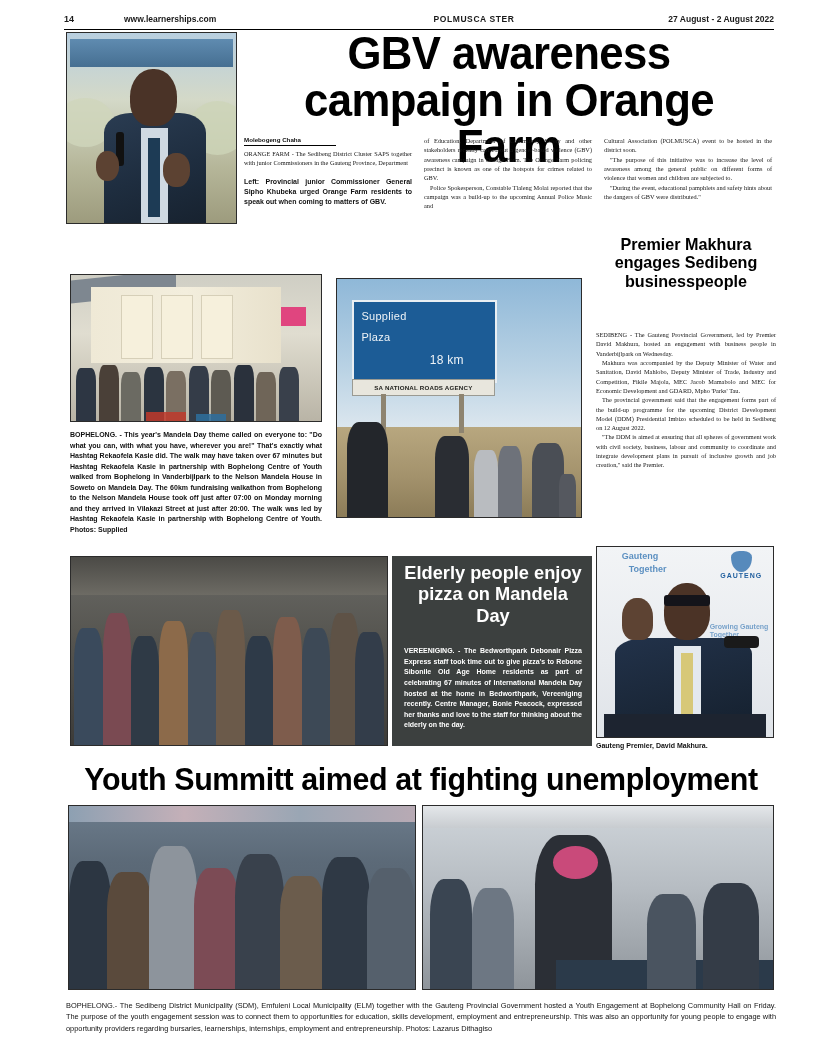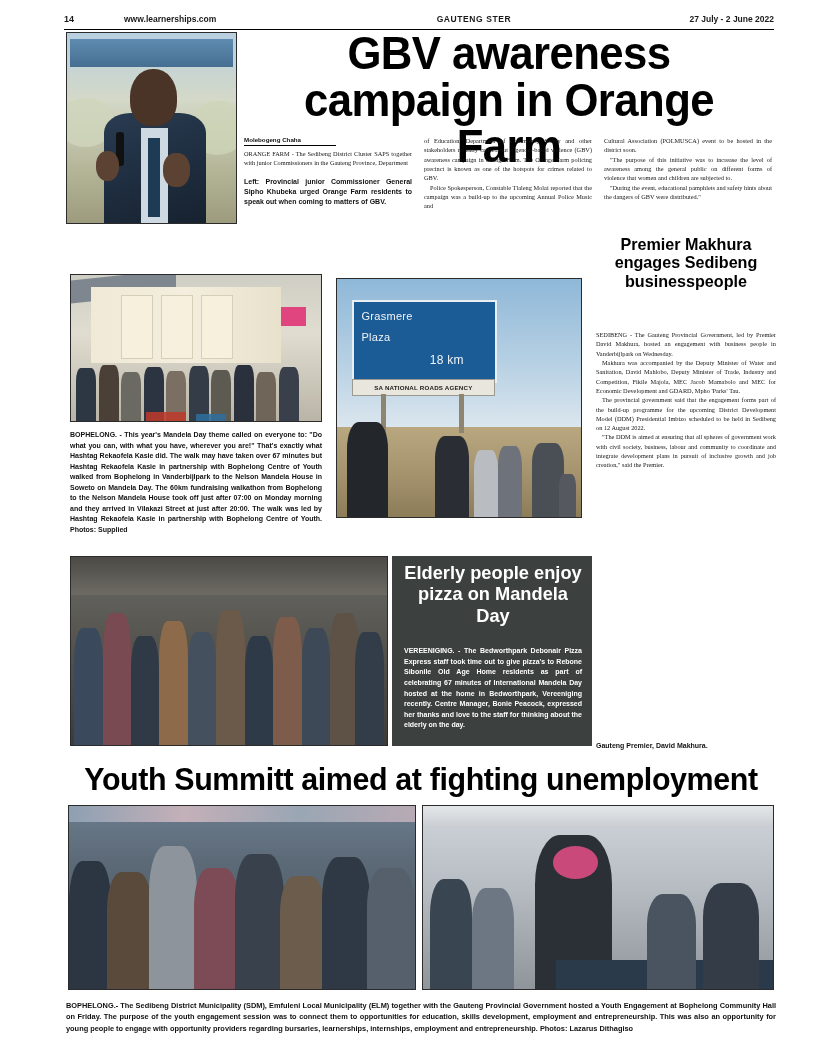--- a/index.html
+++ b/index.html
@@ -424,35 +424,35 @@
   }
 
   
   .bottom-caption {
     position: absolute;
     left: 58px; top: 1000px;
     width: 710px;
     font-family: "Liberation Sans", sans-serif;
     font-size: 7.4px;
     line-height: 1.55;
-    font-weight: bold;
+    font-weight: normal;
     color: #111;
     text-align: justify;
   }
 </style>
 </head>
 <body>
 
 <div class="page">
 
   <div class="masthead">
     <div class="mast-page">14</div>
     <div class="mast-site">www.learnerships.com</div>
-    <div class="mast-title">GAUTENG STER</div>
-    <div class="mast-date">27 July - 2 June 2022</div>
+    <div class="mast-title">POLMUSCA STER</div>
+    <div class="mast-date">27 August - 2 August 2022</div>
   </div>
   <div class="mast-rule"></div>
 
   <div class="photo" id="lead-photo">
     <div class="bg"></div>
     <div class="banner"></div>
     <div class="blob" style="left:-6%;top:34%;width:34%;height:26%;background:#cfd6bb;opacity:.8"></div>
     <div class="blob" style="left:72%;top:36%;width:34%;height:28%;background:#cdd4b8;opacity:.8"></div>
     <div class="suit"></div>
     <div class="shirt"></div>
@@ -512,21 +512,21 @@
       <div class="pgroup" style="left:83%;width:8%;height:88%;background:#39404b"></div>
       <div class="rect" style="left:30%;bottom:0;width:16%;height:14%;background:#c0392b;opacity:.85"></div>
       <div class="rect" style="left:50%;bottom:0;width:12%;height:11%;background:#2e6f9e;opacity:.85"></div>
     </div>
   </div>
 
   <div class="photo" id="walk-photo-2">
     <div class="sky2"></div>
     <div class="veld"></div>
     <div class="signbd"></div>
-    <div class="sign-l1">Grasmere</div>
+    <div class="sign-l1">Supplied</div>
     <div class="sign-l2">Plaza</div>
     <div class="sign-km">18 km</div>
     <div class="signstrip">
       <span>SA NATIONAL ROADS AGENCY</span>
     </div>
     <div class="post1"></div>
     <div class="post2"></div>
     <div class="walker" style="left:4%;width:17%;height:40%;background:#23262b"></div>
     <div class="walker" style="left:40%;width:14%;height:34%;background:#2a2d33"></div>
     <div class="walker" style="left:56%;width:10%;height:28%;background:#b9bcc0"></div>
@@ -557,20 +557,36 @@
     <div class="person" style="left:64%;width:9%;height:68%;background:#7e5c4c"></div>
     <div class="person" style="left:73%;width:9%;height:62%;background:#3d4956"></div>
     <div class="person" style="left:82%;width:9%;height:70%;background:#5e5246"></div>
     <div class="person" style="left:90%;width:9%;height:60%;background:#333d4a"></div>
   </div>
 
   <div class="pizza-panel"></div>
   <div class="pizza-head">Elderly people enjoy pizza on Mandela Day</div>
   <div class="pizza-body">VEREENIGING. - The Bedworthpark Debonair Pizza Express staff took time out to give pizza's to Rebone Sibonile Old Age Home residents as part of celebrating 67 minutes of International Mandela Day hosted at the home in Bedworthpark, Vereeniging recently. Centre Manager, Bonie Peacock, expressed her thanks and love to the staff for thinking about the elderly on the day.</div>
 
+  <div class="photo" id="premier-photo">
+    <div class="bgm"></div>
+    <div class="backdroptxt1">Gauteng</div>
+    <div class="backdroptxt2">Together</div>
+    <div class="backdroptxt3">Growing Gauteng Together</div>
+    <div class="crest"></div>
+    <div class="gautlbl">GAUTENG</div>
+    <div class="suitm"></div>
+    <div class="shirtm"></div>
+    <div class="tiem"></div>
+    <div class="headm"></div>
+    <div class="glasses"></div>
+    <div class="handm"></div>
+    <div class="micm"></div>
+    <div class="podium"></div>
+  </div>
   <div class="premier-caption">Gauteng Premier, David Makhura.</div>
 
   <div class="youth-head">Youth Summitt aimed at fighting unemployment</div>
 
   <div class="photo" id="youth-photo-1">
     <div class="bgy"></div>
     <div class="tentstrip"></div>
     <div class="pp" style="left:0%;width:12%;height:70%;background:#2c3642"></div>
     <div class="pp" style="left:11%;width:13%;height:64%;background:#5a4a3c"></div>
     <div class="pp" style="left:23%;width:14%;height:78%;background:#8d949c"></div>

